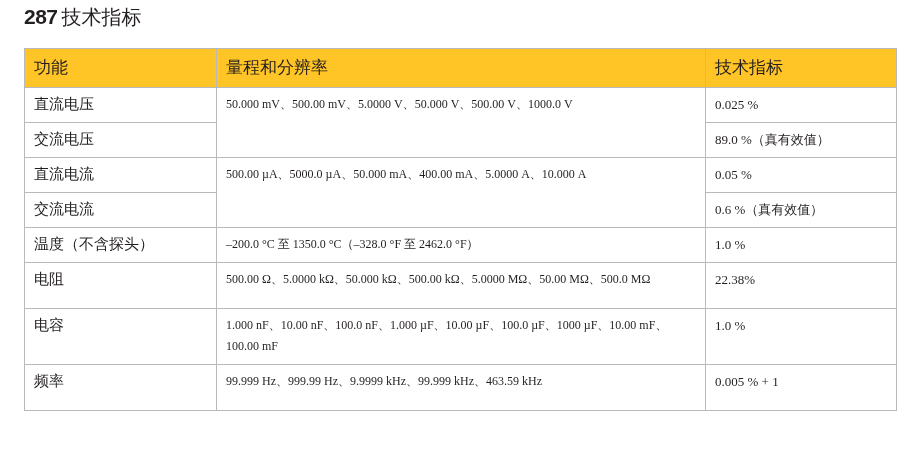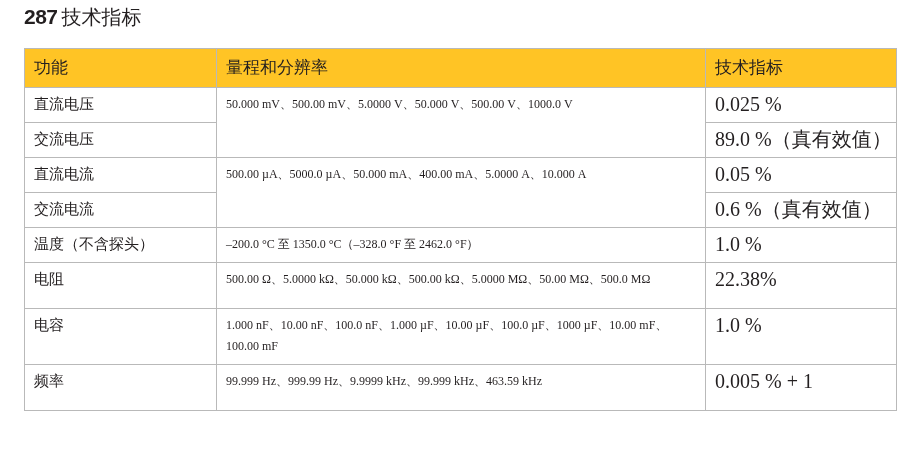--- a/index.html
+++ b/index.html
@@ -71,21 +71,21 @@
     color: #231f20;
   }
   td.fn {
     font-size: 15px;
     white-space: nowrap;
   }
   td.rng {
     font-size: 12px;
   }
   td.acc {
-    font-size: 20px;
+    font-size: 13px;
     white-space: nowrap;
   }
   .tall { height: 46px; padding-left: 40px; }
 </style>
 </head>
 <body>
 
 <div class="page">
 
   <div class="doc-title">

